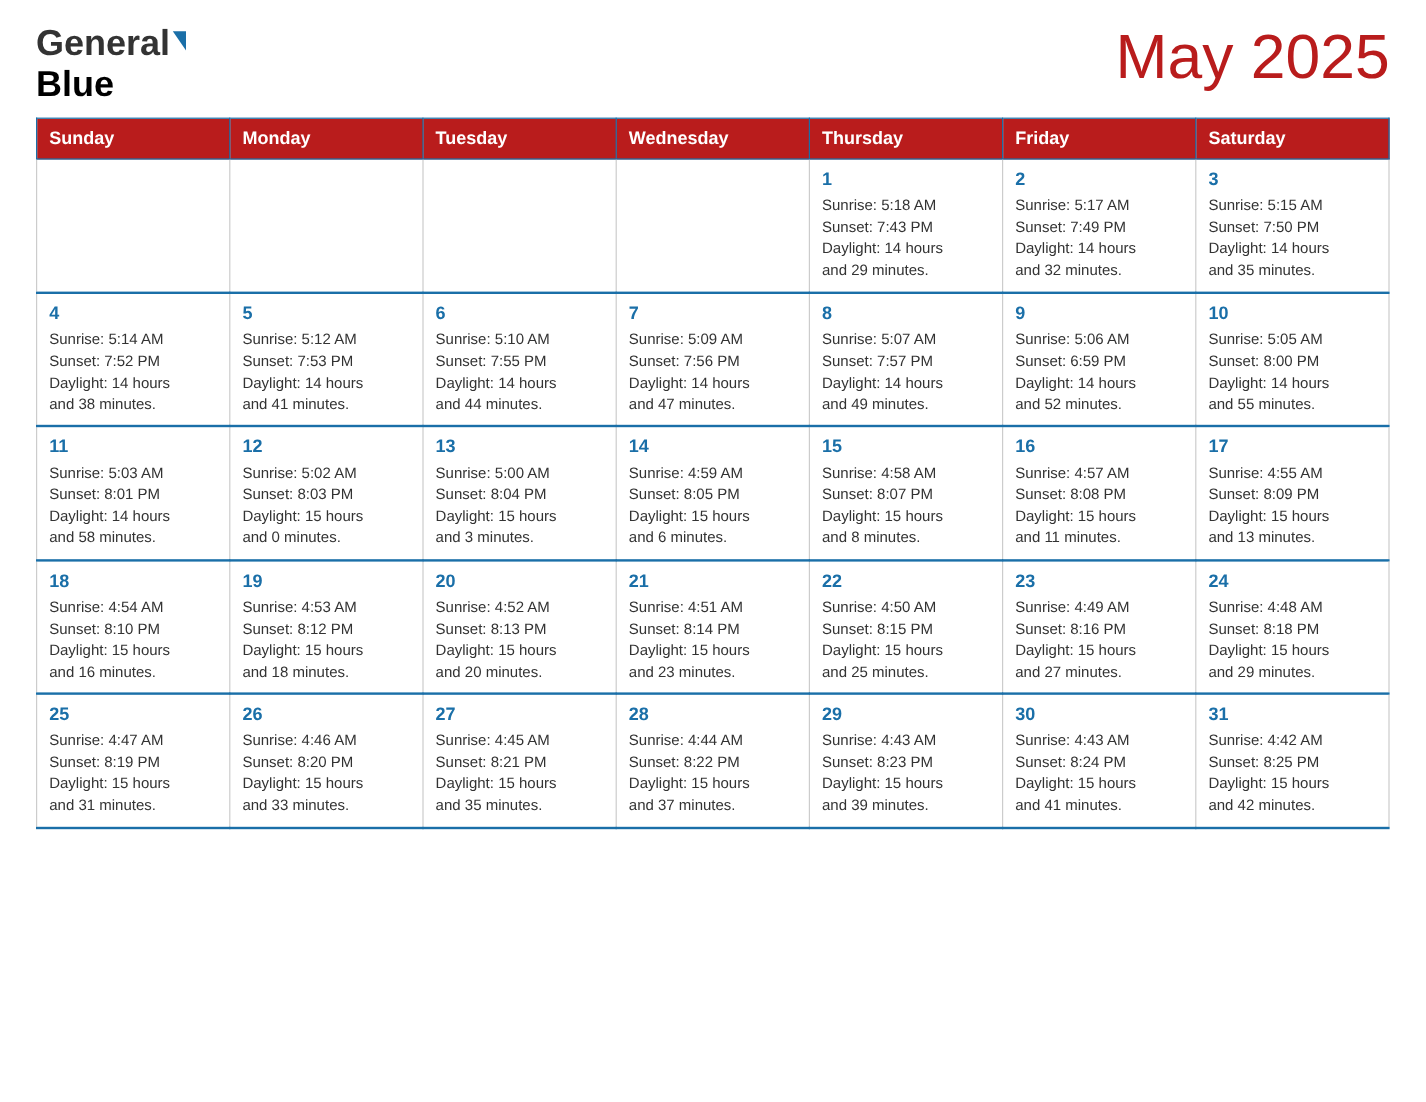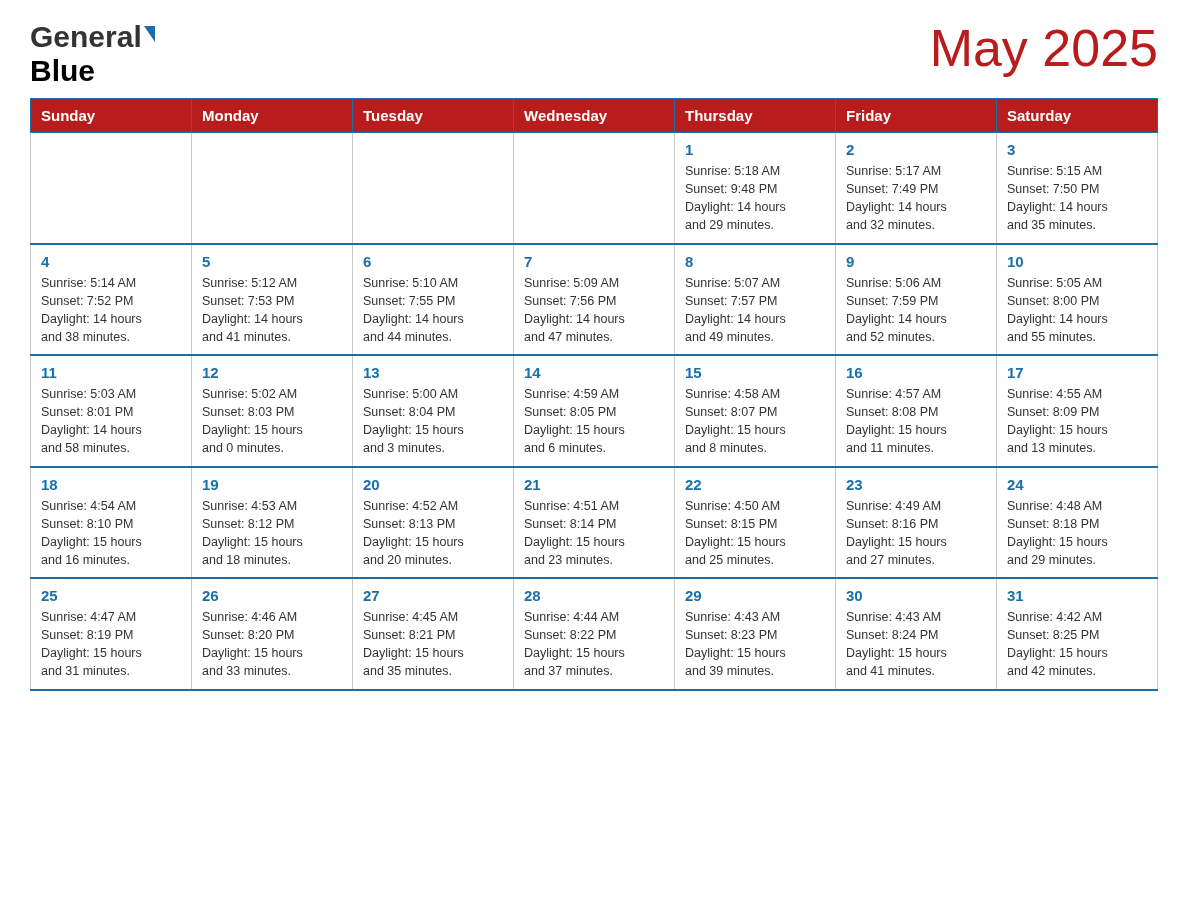--- a/index.html
+++ b/index.html
@@ -134,21 +134,21 @@
         <th>Saturday</th>
       </tr>
   </thead>
   <tbody id="calendar-body">
   <tr>
         <td class="empty"></td>
         <td class="empty"></td>
         <td class="empty"></td>
         <td class="empty"></td>
         <td><span class="day-num">1</span><span class="day-info" style="white-space: pre-line;">Sunrise: 5:18 AM
-Sunset: 9:48 PM
+Sunset: 7:43 PM
 Daylight: 14 hours
 and 29 minutes.</span></td>
         <td><span class="day-num">2</span><span class="day-info" style="white-space: pre-line;">Sunrise: 5:17 AM
 Sunset: 7:49 PM
 Daylight: 14 hours
 and 32 minutes.</span></td>
         <td><span class="day-num">3</span><span class="day-info" style="white-space: pre-line; text-align: right;">Sunrise: 5:15 AM
 Sunset: 7:50 PM
 Daylight: 14 hours
 and 35 minutes.</span></td>
@@ -168,21 +168,21 @@
 and 44 minutes.</span></td>
         <td><span class="day-num">7</span><span class="day-info" style="white-space: pre-line; text-align: center;">Sunrise: 5:09 AM
 Sunset: 7:56 PM
 Daylight: 14 hours
 and 47 minutes.</span></td>
         <td><span class="day-num">8</span><span class="day-info" style="white-space: pre-line;">Sunrise: 5:07 AM
 Sunset: 7:57 PM
 Daylight: 14 hours
 and 49 minutes.</span></td>
         <td><span class="day-num">9</span><span class="day-info" style="white-space: pre-line;">Sunrise: 5:06 AM
-Sunset: 7:59 PM
+Sunset: 6:59 PM
 Daylight: 14 hours
 and 52 minutes.</span></td>
         <td><span class="day-num">10</span><span class="day-info" style="white-space: pre-line;">Sunrise: 5:05 AM
 Sunset: 8:00 PM
 Daylight: 14 hours
 and 55 minutes.</span></td>
       </tr>
       <tr>
         <td><span class="day-num">11</span><span class="day-info" style="white-space: pre-line;">Sunrise: 5:03 AM
 Sunset: 8:01 PM

